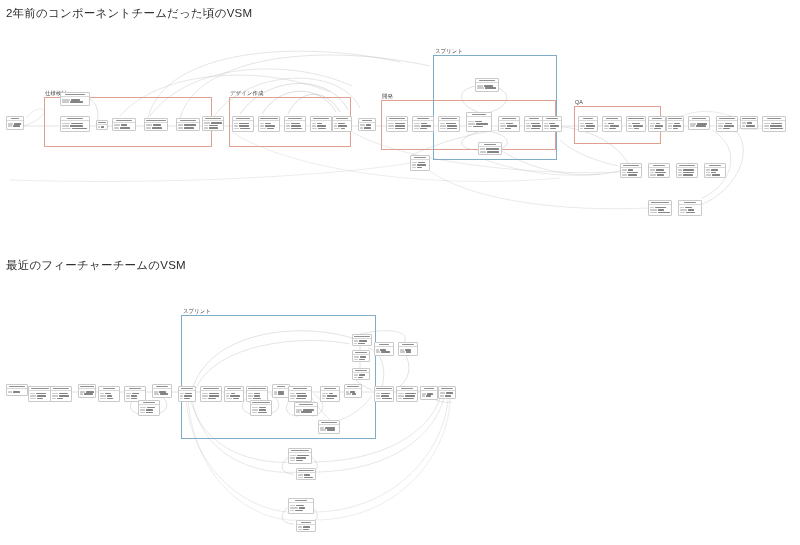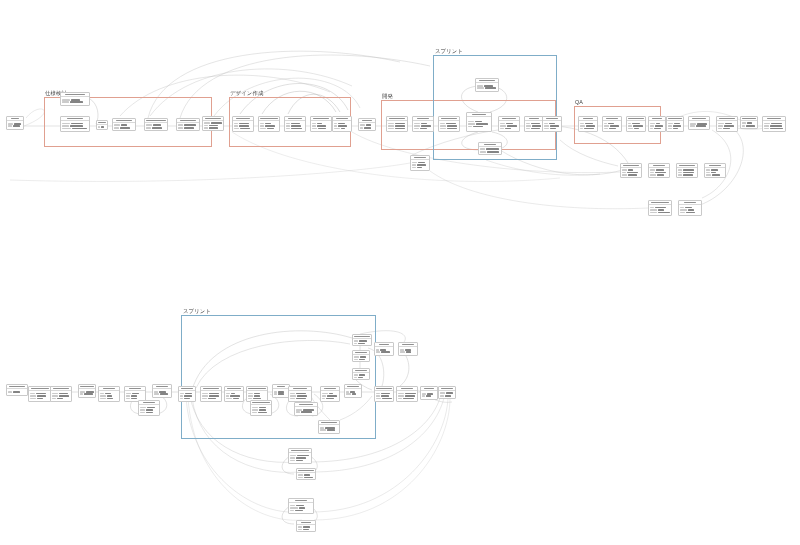--- a/index.html
+++ b/index.html
@@ -76,21 +76,23 @@
   }
   .mt.dark{background:#6e6e6e;}
   .mt.light{background:#c2c2c2;}
   .nhead .mt{height:1.9px;background:#7c7c7c;}
 </style>
 </head>
 <body>
 
 <div class="canvas">
 
-
+  <div class="section-title" id="title-1">2年前のコンポーネントチームだった頃のVSM</div>
+
+  <div class="section-title" id="title-2">最近のフィーチャーチームのVSM</div>
 
   <div class="diagram">
 
     <svg class="edge-layer" id="edges-1" viewBox="0 0 800 545">
         <path d="M 24 126 L 786 126" fill="none" stroke="#b8b8b8" stroke-width="0.5" opacity="0.8"></path>
         <path d="M 90 99 C 98 104, 100 116, 96 124" fill="none" stroke="#b8b8b8" stroke-width="0.5" opacity="0.85"></path>
         <path d="M 148 118 C 165 48, 300 40, 400 62" fill="none" stroke="#b8b8b8" stroke-width="0.5" opacity="0.75"></path>
         <path d="M 180 118 C 200 52, 330 44, 430 66" fill="none" stroke="#b8b8b8" stroke-width="0.5" opacity="0.75"></path>
         <path d="M 150 116 C 190 62, 290 58, 352 86" fill="none" stroke="#b8b8b8" stroke-width="0.5" opacity="0.7"></path>
         <path d="M 120 116 C 160 70, 260 64, 330 92" fill="none" stroke="#b8b8b8" stroke-width="0.5" opacity="0.7"></path>

